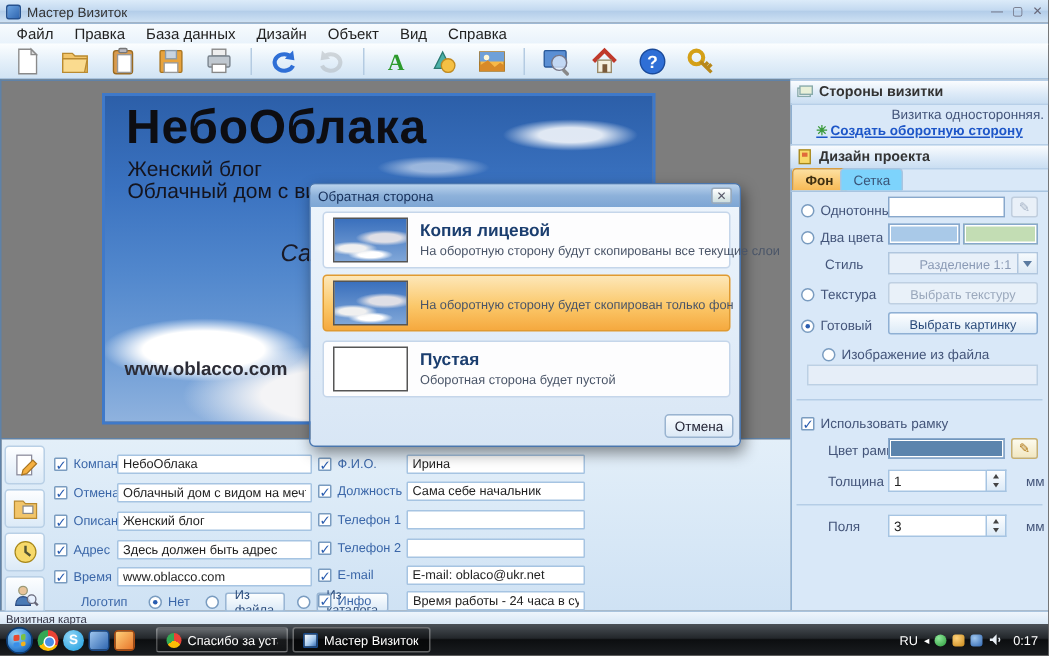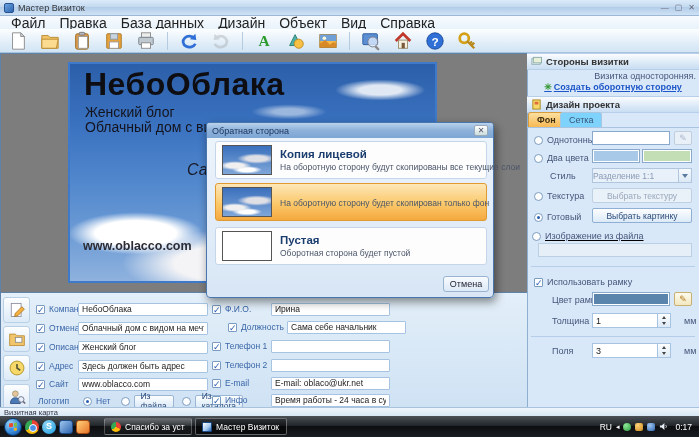--- a/index.html
+++ b/index.html
@@ -11,21 +11,21 @@
 
   
   .titlebar{left:0;top:0;width:699px;height:16px;
     background:linear-gradient(180deg,#dcebf9 0%,#c3d9f0 45%,#b3cde9 50%,#cfe2f4 100%);
     display:flex;align-items:center;padding:0 4px;font-size:9px;color:#333;
     border-bottom:1px solid #9db8d4;}
   .titlebar .appico{width:10px;height:10px;margin-right:4px;background:linear-gradient(135deg,#6aa2e0,#2f66b0);border:1px solid #26528f;border-radius:2px;}
   .winctl{margin-left:auto;display:flex;gap:6px;color:#6b7population0;}
   .winctl span{font-size:8px;color:#667;line-height:10px;cursor:default;}
   .menubar{left:0;top:16px;width:699px;height:14px;background:linear-gradient(180deg,#f7fbfe,#e8f2fb);
-    display:flex;align-items:center;padding-left:4px;font-size:14px;color:#222;}
+    display:flex;align-items:center;padding-left:4px;font-size:10px;color:#222;}
   .menubar span{padding:0 7px;}
   .toolbar{left:0;top:29px;width:699px;height:24px;
     background:linear-gradient(180deg,#fcfeff 0%,#e3eff9 55%,#d2e4f4 100%);
     border-bottom:1px solid #a9c3dd;display:flex;align-items:center;padding-left:4px;gap:4px;}
   .tbtn{width:28px;height:22px;display:flex;align-items:center;justify-content:center;border-radius:3px;}
   .tbtn svg{width:20px;height:20px;}
   .tsep{width:1px;height:18px;background:#b4cbe2;margin:0 3px;}
   .disabled-ico{opacity:.45;filter:grayscale(.8);}
 
   
@@ -81,21 +81,21 @@
   .slabel{font-size:9px;color:#44557a;margin-left:4px;white-space:nowrap;}
   .swatch{position:absolute;height:14px;border:1px solid #88a8cc;box-shadow:inset 0 0 0 1px #fff;}
   .pickbtn{position:absolute;width:18px;height:14px;border:1px solid #c8b070;border-radius:2px;
     background:linear-gradient(180deg,#fdfbee,#f2e7c0);font-size:9px;color:#b07818;
     display:flex;align-items:center;justify-content:center;}
   .pickbtn.dis{border-color:#c0cede;background:#e9f0f8;color:#a9b6c8;}
   .sbtn{position:absolute;height:15px;border:1px solid #8fb0d4;border-radius:2px;font-size:8.5px;color:#2a4a7a;
     background:linear-gradient(180deg,#fdfeff,#dceaf7);display:flex;align-items:center;justify-content:center;}
   .sbtn.dis{color:#9aa8bc;border-color:#bfd0e2;background:#e9f1f9;}
   .sdrop{position:absolute;height:15px;border:1px solid #b0c6de;background:#e8f0f9;font-size:8.5px;color:#8a9ab5;
-    display:flex;align-items:center;padding-left:0;}
+    display:flex;align-items:center;padding-left:20px;}
   .sdrop .arrowbox{margin-left:auto;width:13px;height:100%;border-left:1px solid #b0c6de;
     display:flex;align-items:center;justify-content:center;background:linear-gradient(180deg,#f6fafd,#dde9f5);}
   .tri-d{width:0;height:0;border-left:3px solid transparent;border-right:3px solid transparent;border-top:4px solid #5a7aa0;}
   .sinput{position:absolute;height:14px;border:1px solid #bcd0e4;background:#e6eef8;}
   .ssep{position:absolute;left:4px;width:164px;height:1px;background:#b5cde6;}
   .spin{position:absolute;height:15px;display:flex;}
   .spin input{width:66px;height:15px;border:1px solid #a6c4e2;font-size:9px;padding:0 3px;font-family:"Liberation Sans",sans-serif;color:#222;}
   .spin .btns{width:13px;height:15px;border:1px solid #a6c4e2;border-left:none;display:flex;flex-direction:column;background:linear-gradient(180deg,#fdfeff,#dceaf7);}
   .spin .btns span{flex:1;display:flex;align-items:center;justify-content:center;}
   .tri-u2{width:0;height:0;border-left:2.5px solid transparent;border-right:2.5px solid transparent;border-bottom:3.5px solid #444;}
@@ -328,39 +328,39 @@
     <span class="flabel">Описание</span>
     <input class="fld" style="position: absolute; left: 42px; width: 130px;" value="Женский блог">
   </div>
   <div class="frow" style="left:36px;top:359px;width:172px;">
     <span class="cb checked"></span>
     <span class="flabel">Адрес</span>
     <input class="fld" style="position: absolute; left: 42px; width: 130px;" value="Здесь должен быть адрес">
   </div>
   <div class="frow" style="left:36px;top:377px;width:172px;">
     <span class="cb checked"></span>
-    <span class="flabel">Сайт</span>
+    <span class="flabel">Время</span>
     <input class="fld" style="position: absolute; left: 42px; width: 130px;" value="www.oblacco.com">
   </div>
   <div class="frow" style="left:38px;top:394px;width:172px;">
-    <span class="flabel" style="margin-left:0;">Логотип</span>
+    <span class="flabel" style="margin-left:16px;">Логотип</span>
     <span class="rb sel" style="margin-left:14px;"></span>
     <span class="flabel">Нет</span>
     <span class="rb" style="margin-left:10px;"></span>
     <span class="smallbtn" style="margin-left:4px;width:50px;">Из файла</span>
     <span class="rb" style="margin-left:8px;"></span>
     <span class="smallbtn" style="margin-left:4px;width:58px;">Из каталога</span>
   </div>
 
   <div class="frow" style="left:212px;top:302px;width:178px;">
     <span class="cb checked"></span>
     <span class="flabel">Ф.И.О.</span>
     <input class="fld" style="position: absolute; left: 59px; width: 119px;" value="Ирина">
   </div>
-  <div class="frow" style="left:228px;top:320px;width:163px;">
+  <div class="frow" style="left:212px;top:320px;width:163px;">
     <span class="cb checked"></span>
     <span class="flabel">Должность</span>
     <input class="fld" style="position: absolute; left: 59px; width: 119px;" value="Сама себе начальник">
   </div>
   <div class="frow" style="left:212px;top:339px;width:178px;">
     <span class="cb checked"></span>
     <span class="flabel">Телефон 1</span>
     <input class="fld" style="position: absolute; left: 59px; width: 119px;" value="">
   </div>
   <div class="frow" style="left:212px;top:358px;width:178px;">
@@ -429,21 +429,21 @@
     <span class="slabel">Текстура</span>
   </div>
   <div class="sbtn dis" style="left:592px;top:188px;width:100px;">Выбрать текстуру</div>
 
   <div class="frow" style="left:534px;top:210px;">
     <span class="rb sel"></span>
     <span class="slabel">Готовый</span>
   </div>
   <div class="sbtn" style="left:592px;top:208px;width:100px;">Выбрать картинку</div>
 
-  <div class="frow" style="left:532px;top:229px;text-decoration:underline;">
+  <div class="frow" style="left:548px;top:229px;">
     <span class="rb"></span>
     <span class="slabel">Изображение из файла</span>
   </div>
   <div class="sinput" style="left:538px;top:243px;width:154px;"></div>
 
   <div class="ssep" style="left:531px;top:266px;"></div>
 
   <div class="frow" style="left:534px;top:275px;">
     <span class="cb checked"></span>
     <span class="slabel">Использовать рамку</span>

